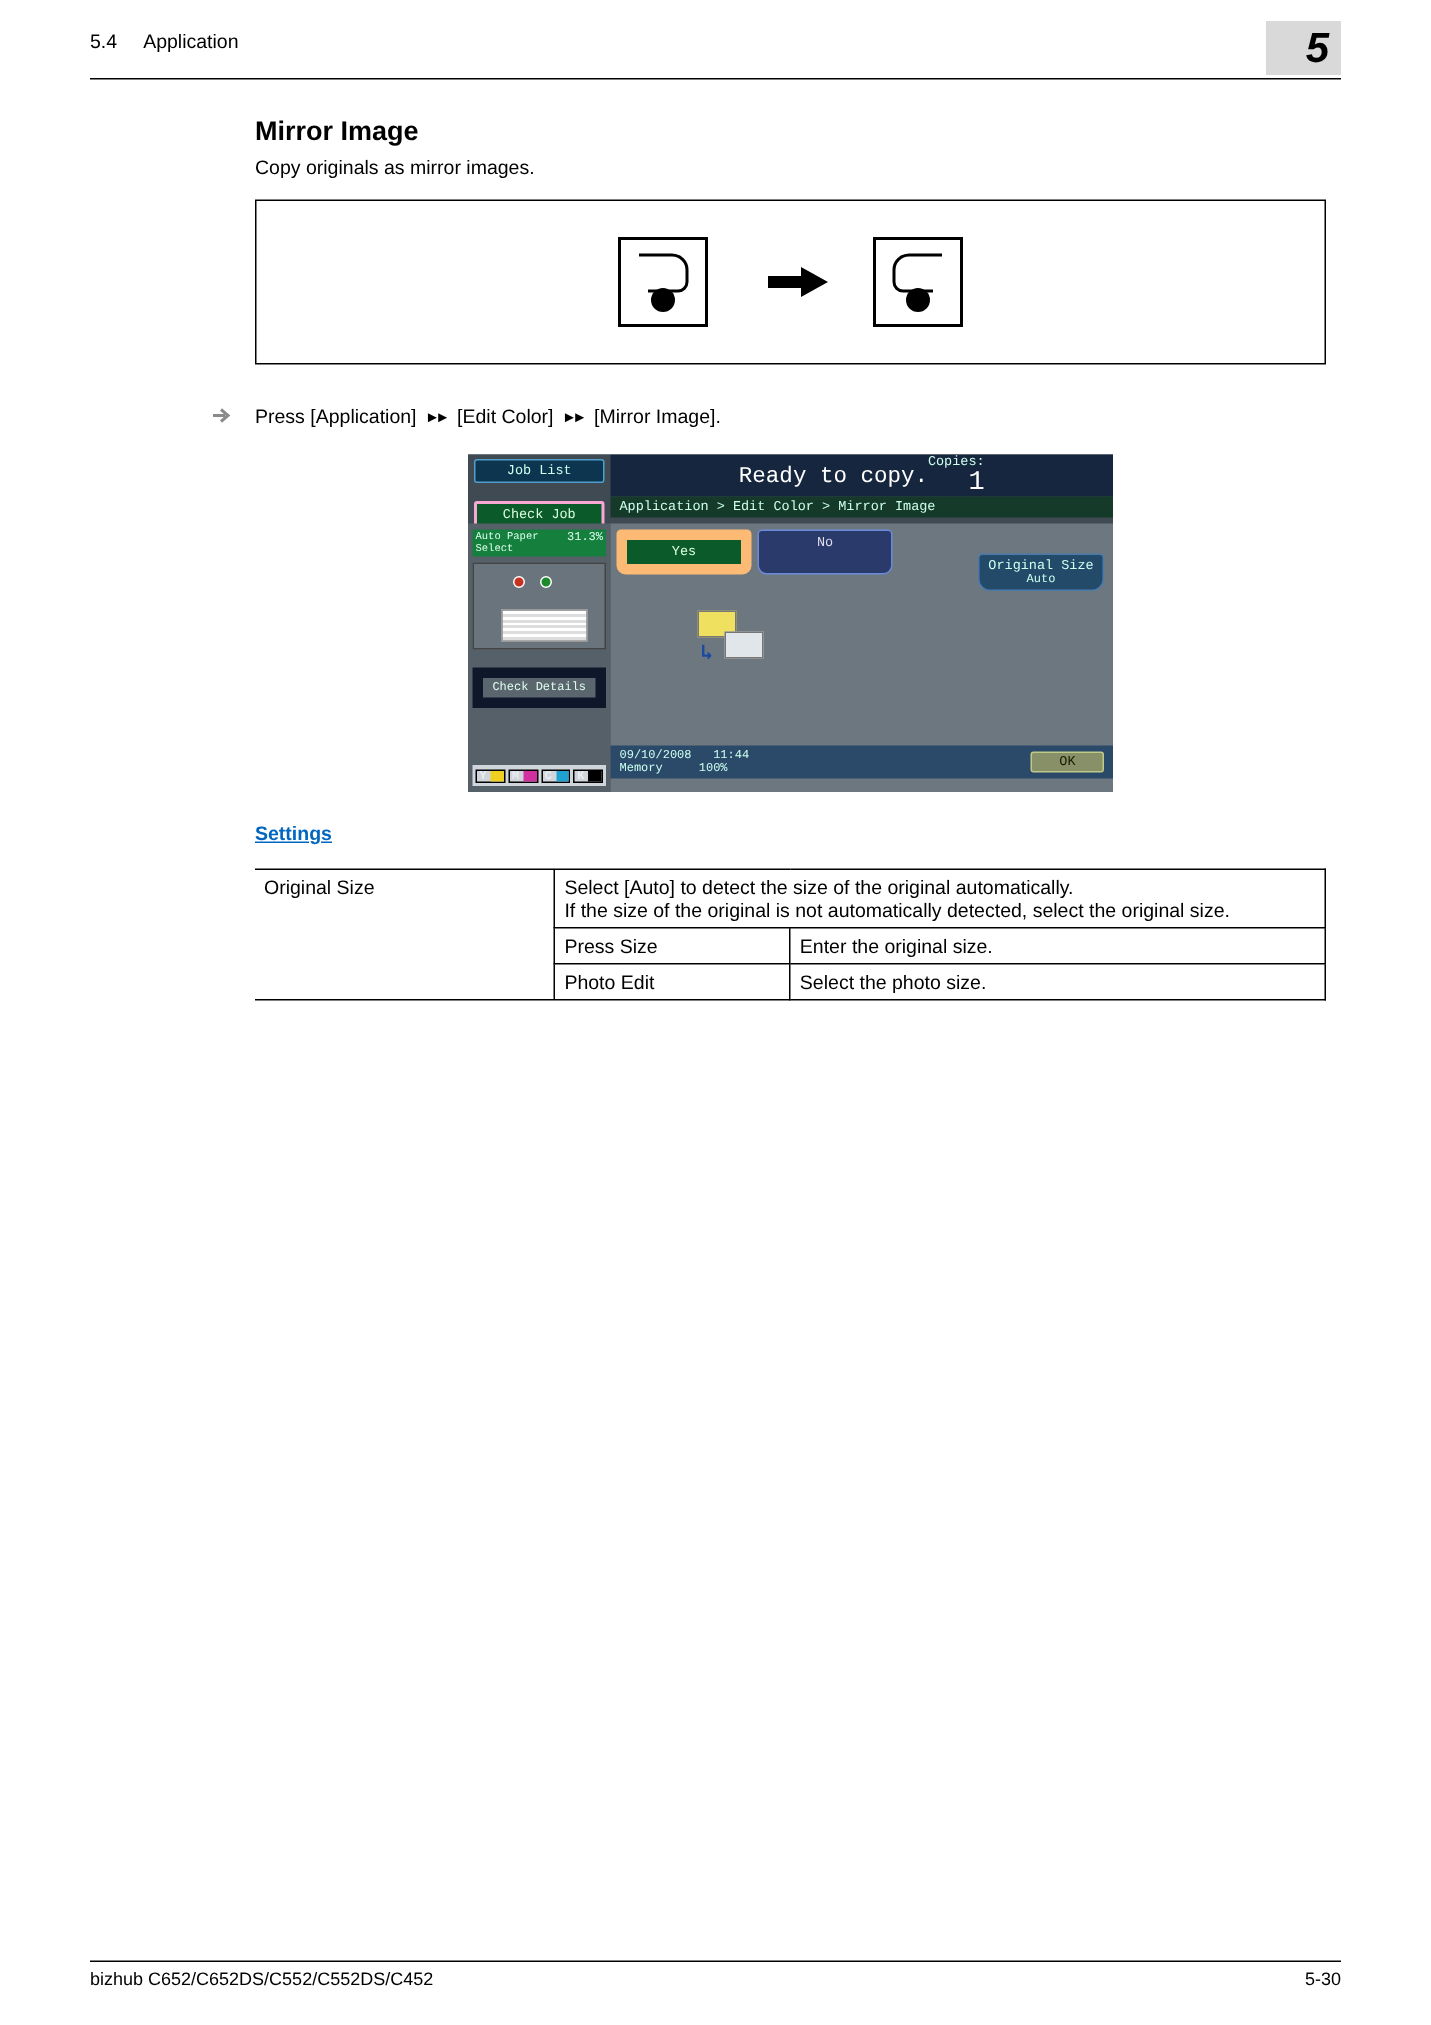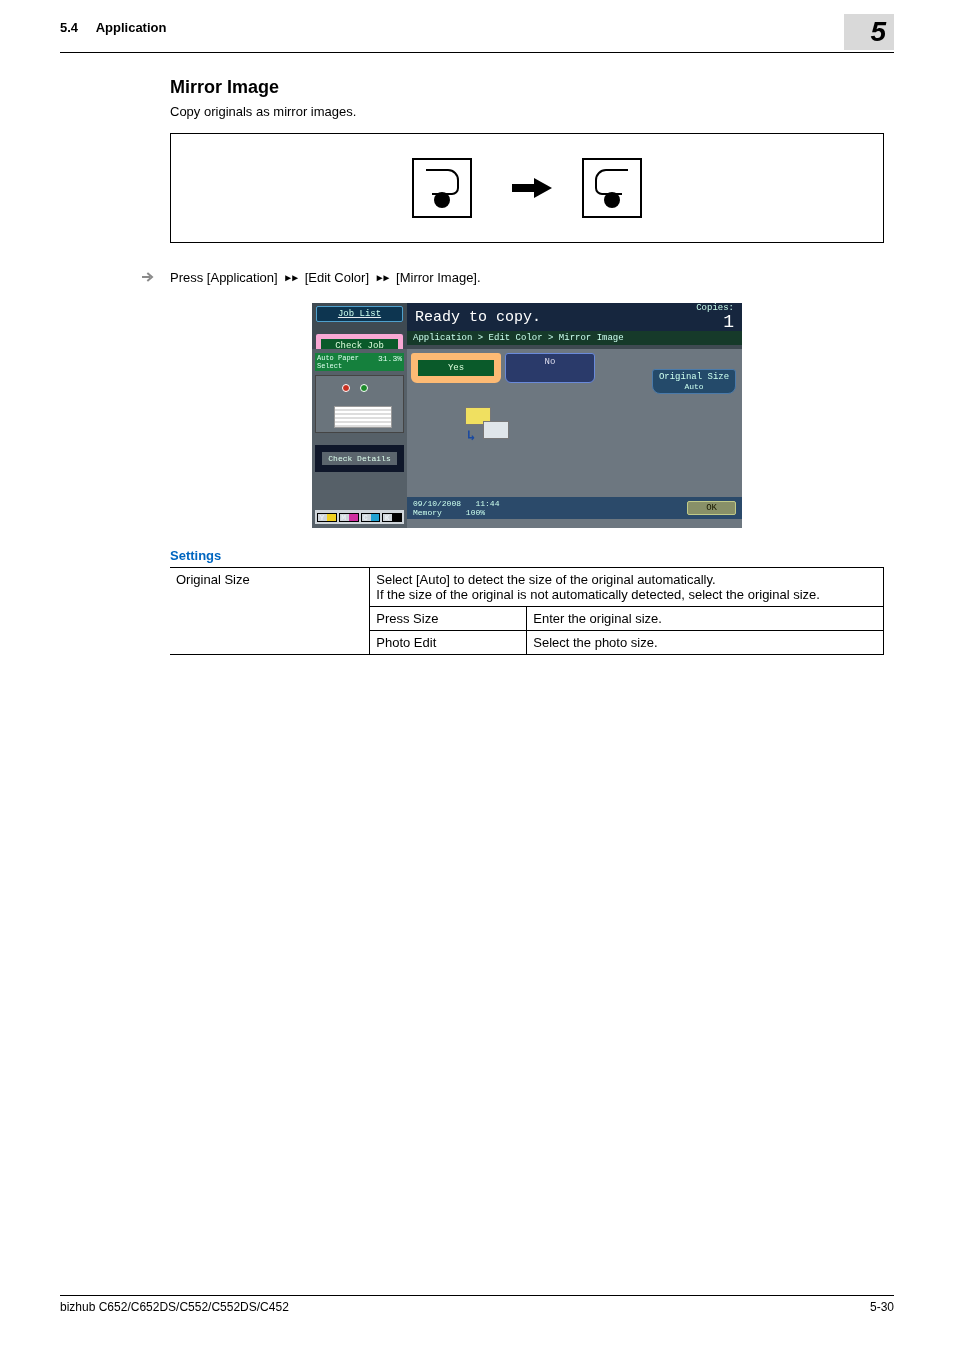--- a/index.html
+++ b/index.html
@@ -14,21 +14,21 @@
     padding: 20px 60px 0 60px;
     position: relative;
   }
   .running-head {
     display: flex;
     justify-content: space-between;
     align-items: flex-start;
     border-bottom: 1px solid #000;
     padding-bottom: 2px;
   }
-  .rh-left { font-weight: bold; font-size: 13px; }
+  .rh-left { font-weight: normal; font-size: 13px; }
   .chapter-badge {
     background: #d9d9d9;
     font-size: 28px;
     font-weight: bold;
     font-style: italic;
     width: 50px;
     text-align: right;
     padding: 2px 8px 2px 0;
     margin-top: -6px;
   }
@@ -99,32 +99,31 @@
     font-family: "Courier New", monospace;
     font-size: 10px;
     color: #e8eef2;
     position: relative;
   }
   .ui-top { display:flex; height:28px; }
   .ui-sidebar {
     width: 95px;
     background: #3f4a52;
     padding: 0;
-    text-decoration: underline;
   }
   .pill {
     margin: 3px 4px;
     border-radius: 2px;
     text-align: center;
     padding: 2px 0;
     font-size: 9px;
   }
   .pill.joblist { background:#0d3550; border:1px solid #4fa0cc; color:#cfe; }
-  .pill.checkjob { background:#0a5a2a; border:5px solid #f9a8d4; color:#dfd; }
-  .ui-main { flex:1; background:#16263e; display:flex; align-items:center; padding:0 8px; justify-content:space-between; }
+  .pill.checkjob { background:#0a5a2a; border:2px solid #f9a8d4; color:#dfd; }
+  .ui-main { flex:1; background:#16263e; display:flex; align-items:center; padding:0 8px; justify-content:center; }
   .ready { color:#fff; font-size:15px; font-family: "Courier New", monospace; }
   .copies { font-size:9px; color:#cfe; text-align:right; line-height:1; }
   .copies .num { font-size:18px; color:#fff; display:block; }
 
   .ui-bc { background:#163a2a; color:#cfe; font-size:9px; padding:2px 6px; margin-left:95px; }
   .ui-body { display:flex; }
   .side2 {
     width:95px; background:#566068; padding:4px 3px;
     display:flex; flex-direction:column; gap:4px;
   }
@@ -157,21 +156,21 @@
   .miricon .a, .miricon .b{
     width:26px;height:18px;border:1px solid #777;display:inline-block;vertical-align:top;
   }
   .miricon .a{background:#f0e060;}
   .miricon .b{background:#e0e6ea; position:relative; top:14px; left:-8px;}
   .miricon .arrL{color:#1a4aa0;font-weight:bold;position:absolute;left:2px;top:20px;font-size:14px;}
   .statusbar { background:#2b4a6a; color:#cfe; font-size:8px; padding:2px 6px; display:flex; justify-content:space-between; align-items:center;}
   .okbtn { background:#889068; border:1px solid #c0ca88; color:#1a1a00; font-size:9px; padding:1px 18px; border-radius:2px; }
 
   
-  .settings-title { color:#0066c0; font-weight:bold; font-size:13px; margin:20px 0 4px 0; }
+  .settings-title { color:#0066c0; font-weight:bold; font-size:13px; margin:20px 0 16px 0;text-decoration:underline; }
   table.settings { border-collapse: collapse; width:100%; font-size:13px; }
   table.settings td, table.settings th {
     border: 1px solid #000;
     padding: 4px 6px;
     text-align: left;
     vertical-align: top;
     font-weight: normal;
   }
   table.settings th.noborder {
     border-left: none; border-right:none;

